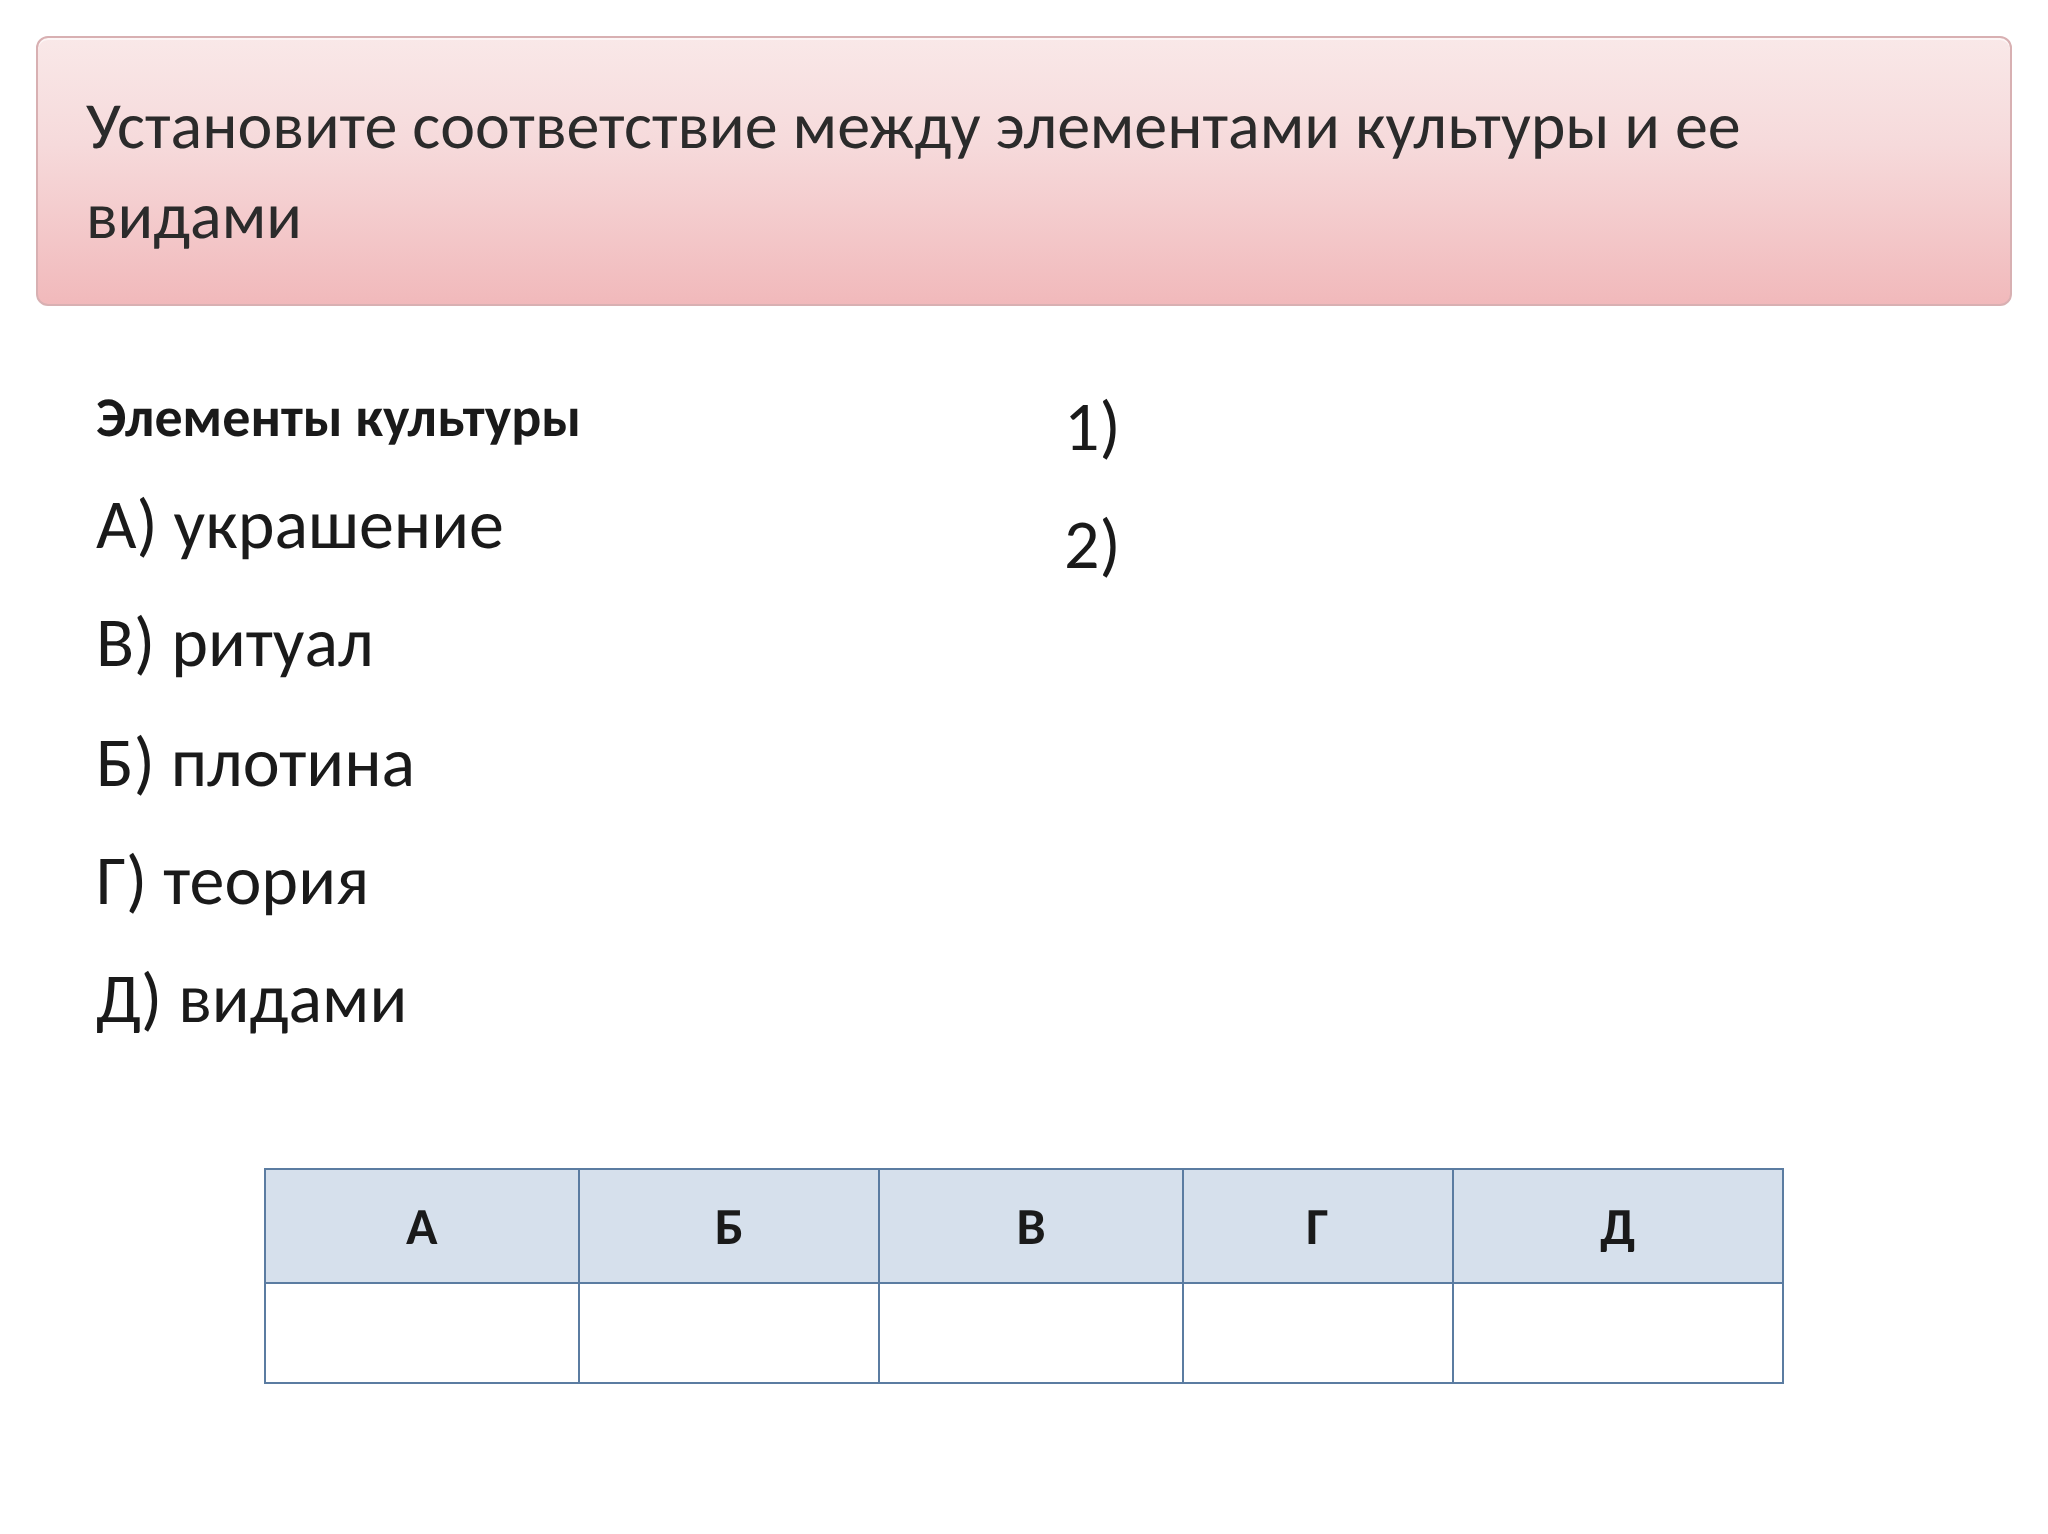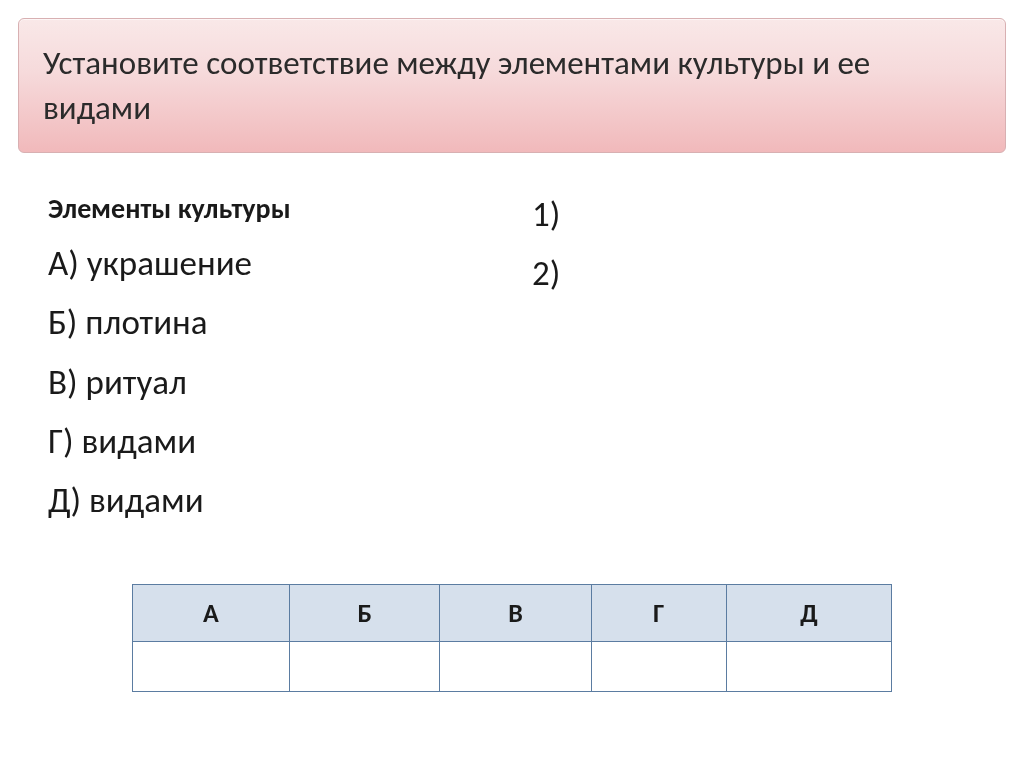--- a/index.html
+++ b/index.html
@@ -95,23 +95,23 @@
 
 <div class="slide">
   <div class="title-bar">
     <div class="title-text">Установите соответствие между элементами культуры и ее видами</div>
   </div>
 
   <div class="content">
     <div class="column">
       <div class="col-heading">Элементы культуры</div>
       <div class="item">А) украшение</div>
+      <div class="item">В) ритуал</div>
       <div class="item">Б) плотина</div>
-      <div class="item">В) ритуал</div>
-      <div class="item">Г) видами</div>
+      <div class="item">Г) теория</div>
       <div class="item">Д) видами</div>
     </div>
 
     <div class="column">
       <div class="numbered-list">
         <div class="item">
           <span class="num">1)</span>
         </div>
         <div class="item">
           <span class="num">2)</span>

